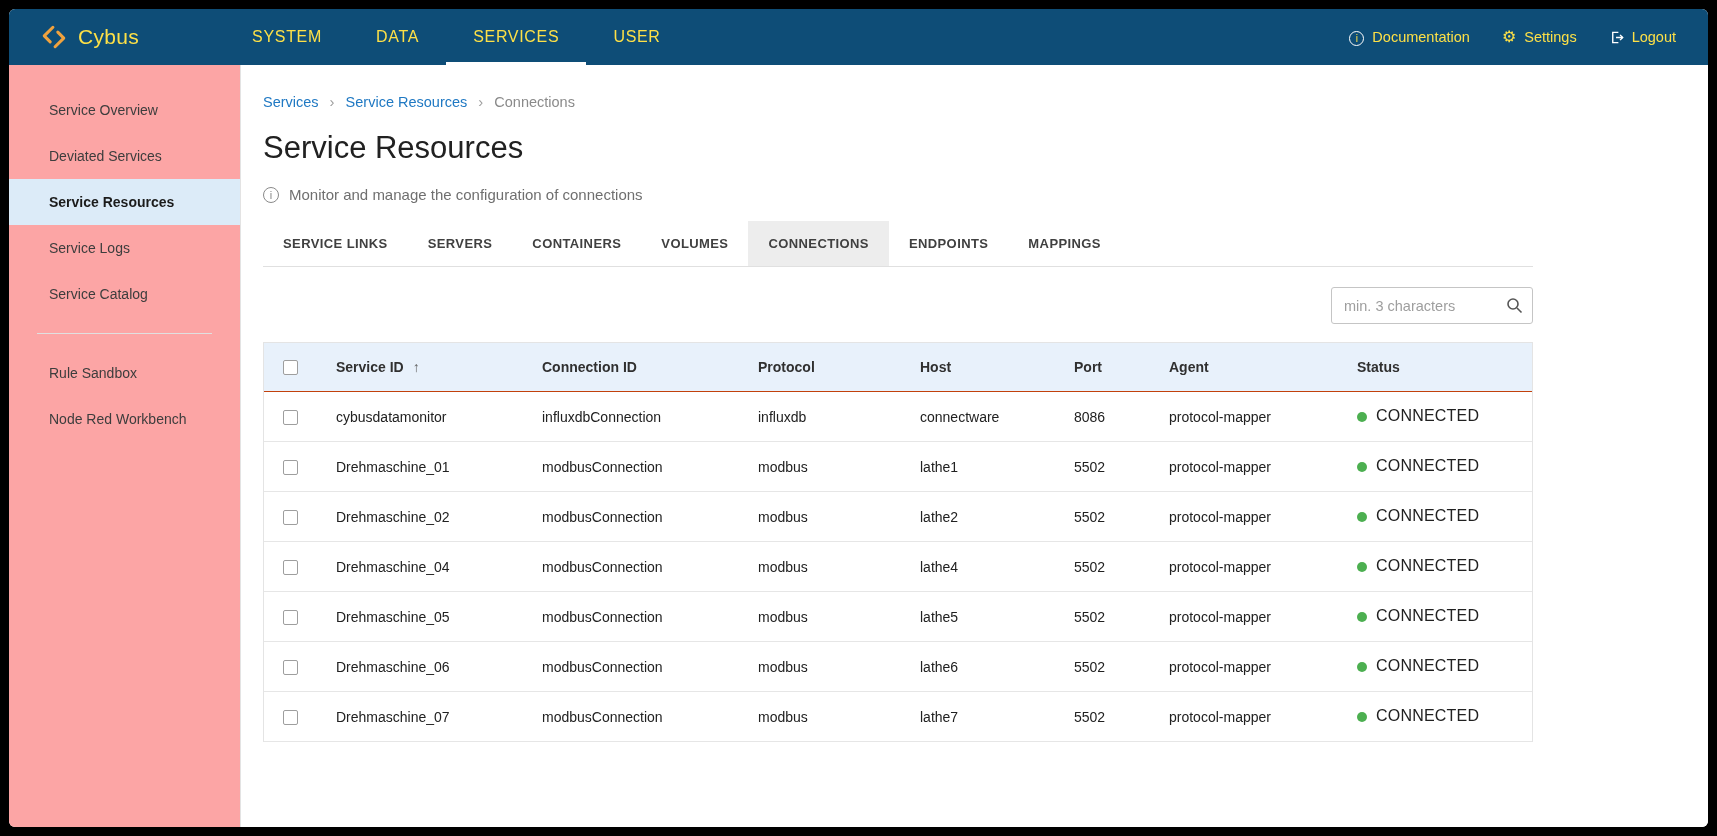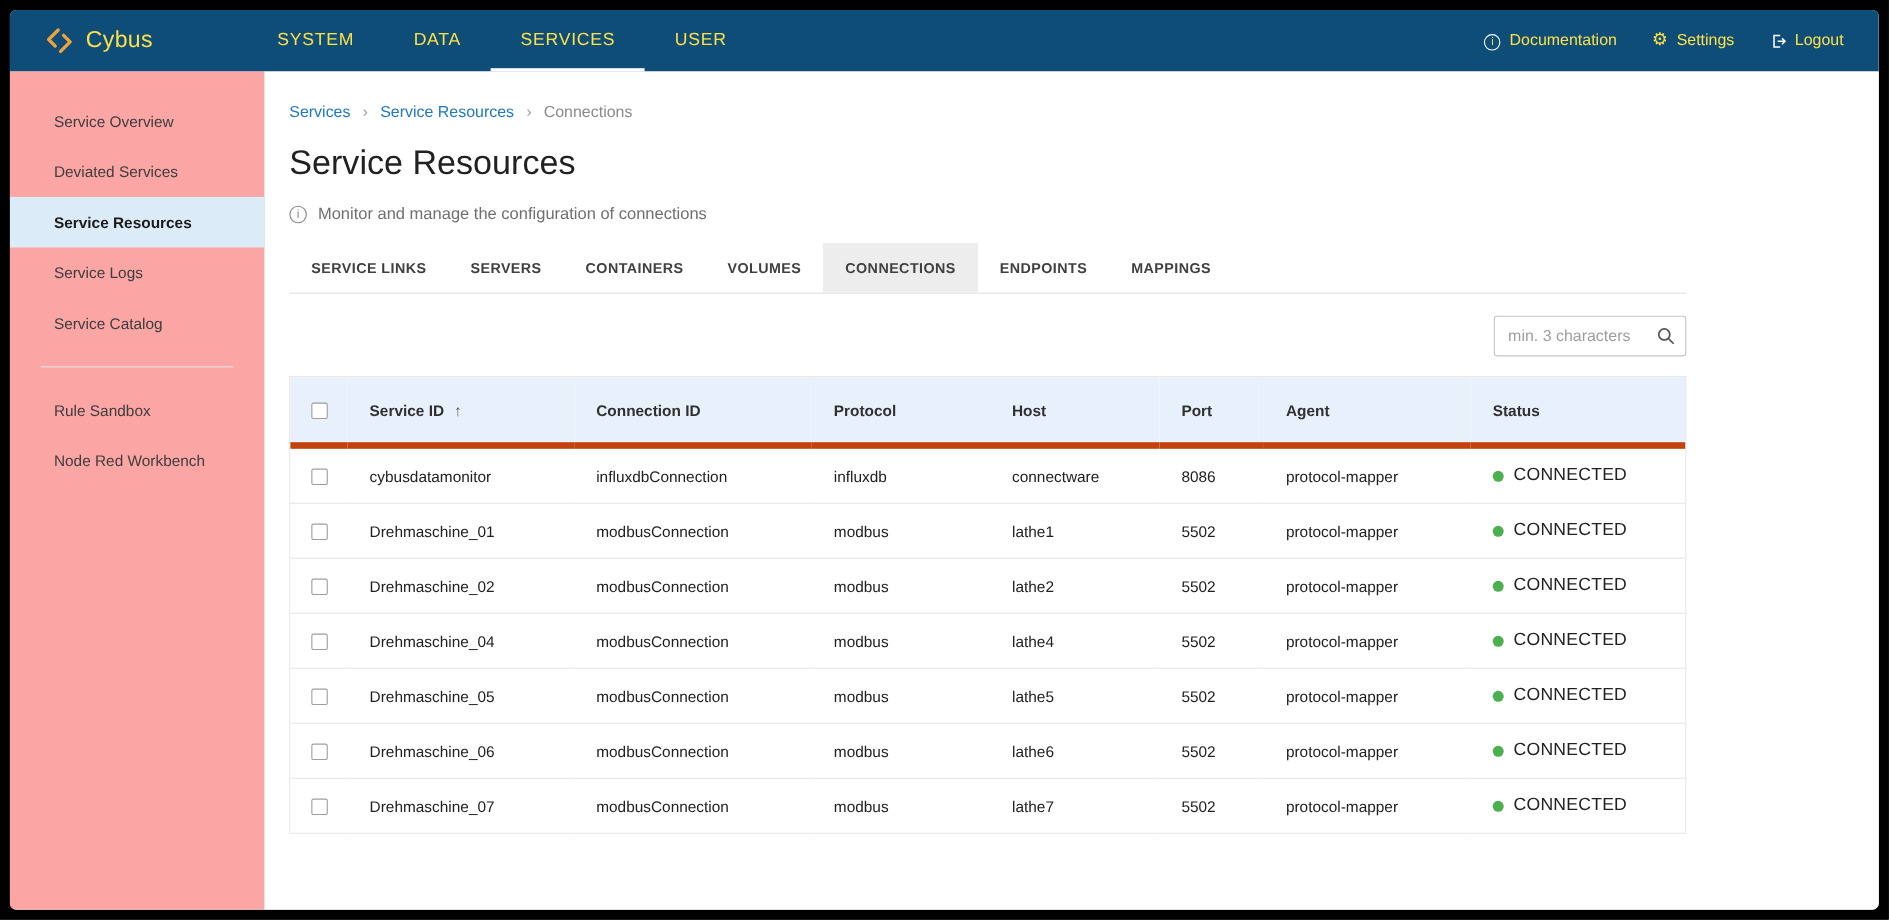--- a/index.html
+++ b/index.html
@@ -41,31 +41,31 @@
   .page-title{font-size:31px;color:#212121;font-weight:500;margin-top:20px;}
   .subtitle-row{display:flex;align-items:center;gap:10px;margin-top:20px;color:#6f6f6f;font-size:15px;}
   .ic-info-gray{width:16px;height:16px;border:1.4px solid #8a8a8a;border-radius:50%;display:inline-flex;
                 align-items:center;justify-content:center;font-size:11px;color:#8a8a8a;box-sizing:border-box;flex:0 0 auto;}
 
   .tabs{display:flex;margin-top:18px;border-bottom:1px solid #e0e0e0;}
   .tab{padding:15px 20px;font-size:13px;font-weight:700;letter-spacing:.4px;color:#404040;cursor:pointer;white-space:nowrap;}
   .tab.active{background:var(--active-tab-bg,#ededed);}
 
   .search-row{display:flex;justify-content:flex-end;padding:20px 0 18px;}
-  .search-box{position:relative;width:175px;}
+  .search-box{position:relative;width:202px;}
   .search-input{width:100%;box-sizing:border-box;height:37px;border:1px solid #c5c5c5;border-radius:3px;
                 padding:0 36px 0 12px;font-size:14.5px;color:#424242;font-family:inherit;outline:none;}
   .search-input::placeholder{color:#9e9e9e;}
   .search-ic{position:absolute;right:10px;top:10px;width:17px;height:17px;color:#555;cursor:pointer;}
 
   
   .table-wrap{border:1px solid #e4e4e4;border-bottom:none;}
   table{width:100%;border-collapse:collapse;table-layout:fixed;font-size:14px;color:#212121;}
-  thead th{background:var(--header-bg,#e8f1fb);text-align:left;font-weight:700;height:59px;
-           padding:0 0 0 20px;border-bottom:6px solid #c2410c;color:#303030;}
+  thead th{background:var(--header-bg,#e8f1fb);text-align:left;font-weight:700;height:48px;
+           padding:0 0 0 20px;border-bottom:1px solid #c2410c;color:#303030;}
   thead th.cell-check, tbody td.cell-check{padding:0;text-align:center;}
   tbody td{height:49px;padding:0 0 0 20px;border-bottom:1px solid #e6e6e6;background:#fff;}
   .checkbox{display:inline-block;width:15px;height:15px;border:1.5px solid #9e9e9e;border-radius:2px;
             background:#fff;cursor:pointer;vertical-align:middle;box-sizing:border-box;}
   .sort-arrow{color:#616161;margin-left:9px;font-weight:400;font-size:14px;}
   .dot{display:inline-block;width:10px;height:10px;border-radius:50%;
        background:var(--status-connected,#4caf50);margin-right:9px;vertical-align:middle;}
   .status-label{font-size:16px;letter-spacing:.2px;vertical-align:middle;text-align:right;}
 </style>
 </head>

